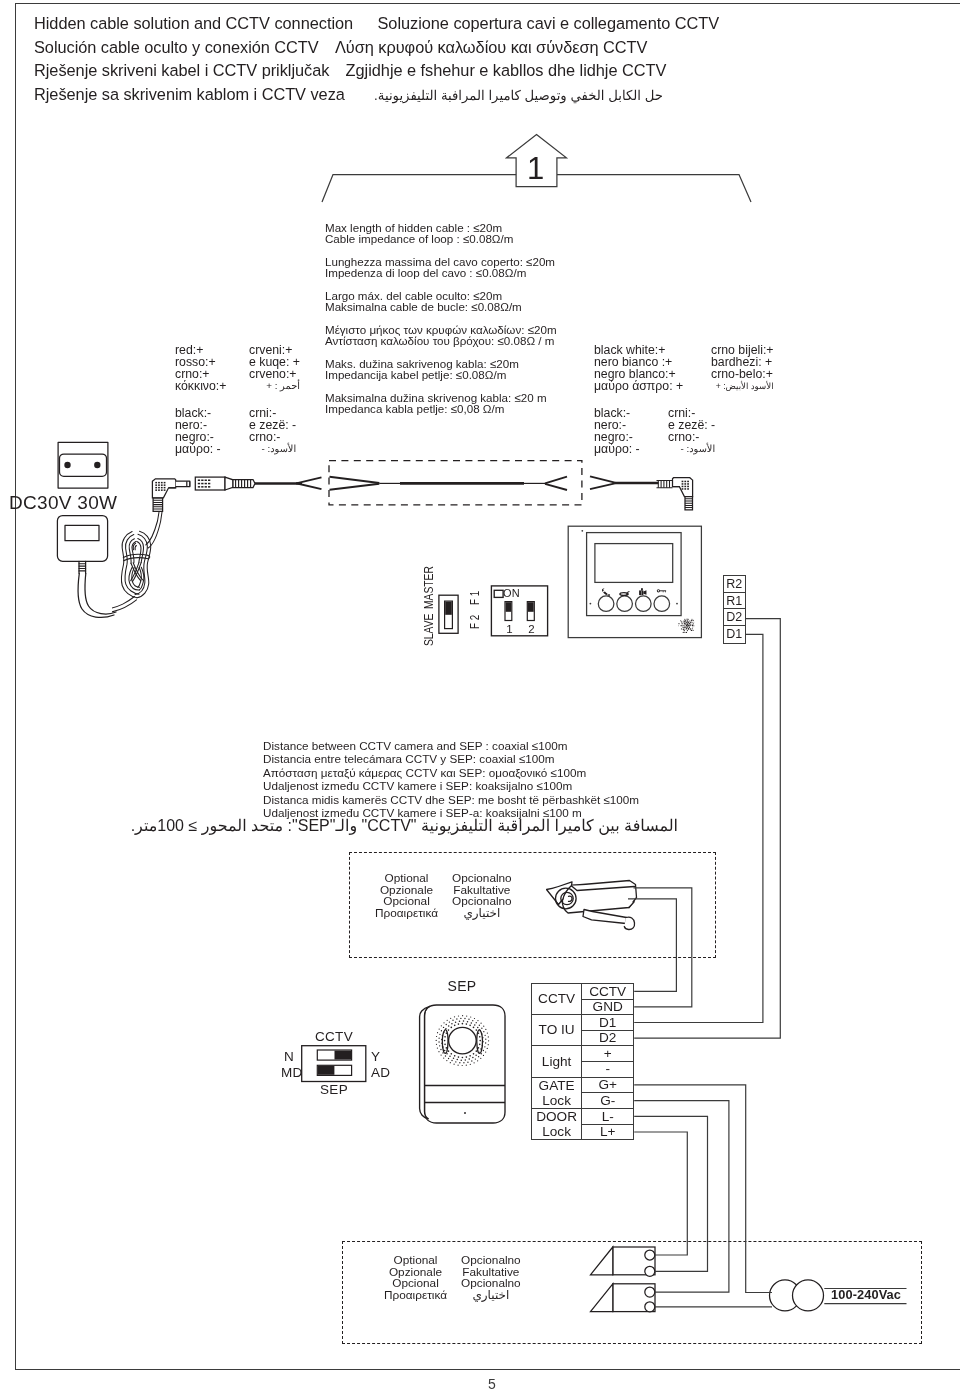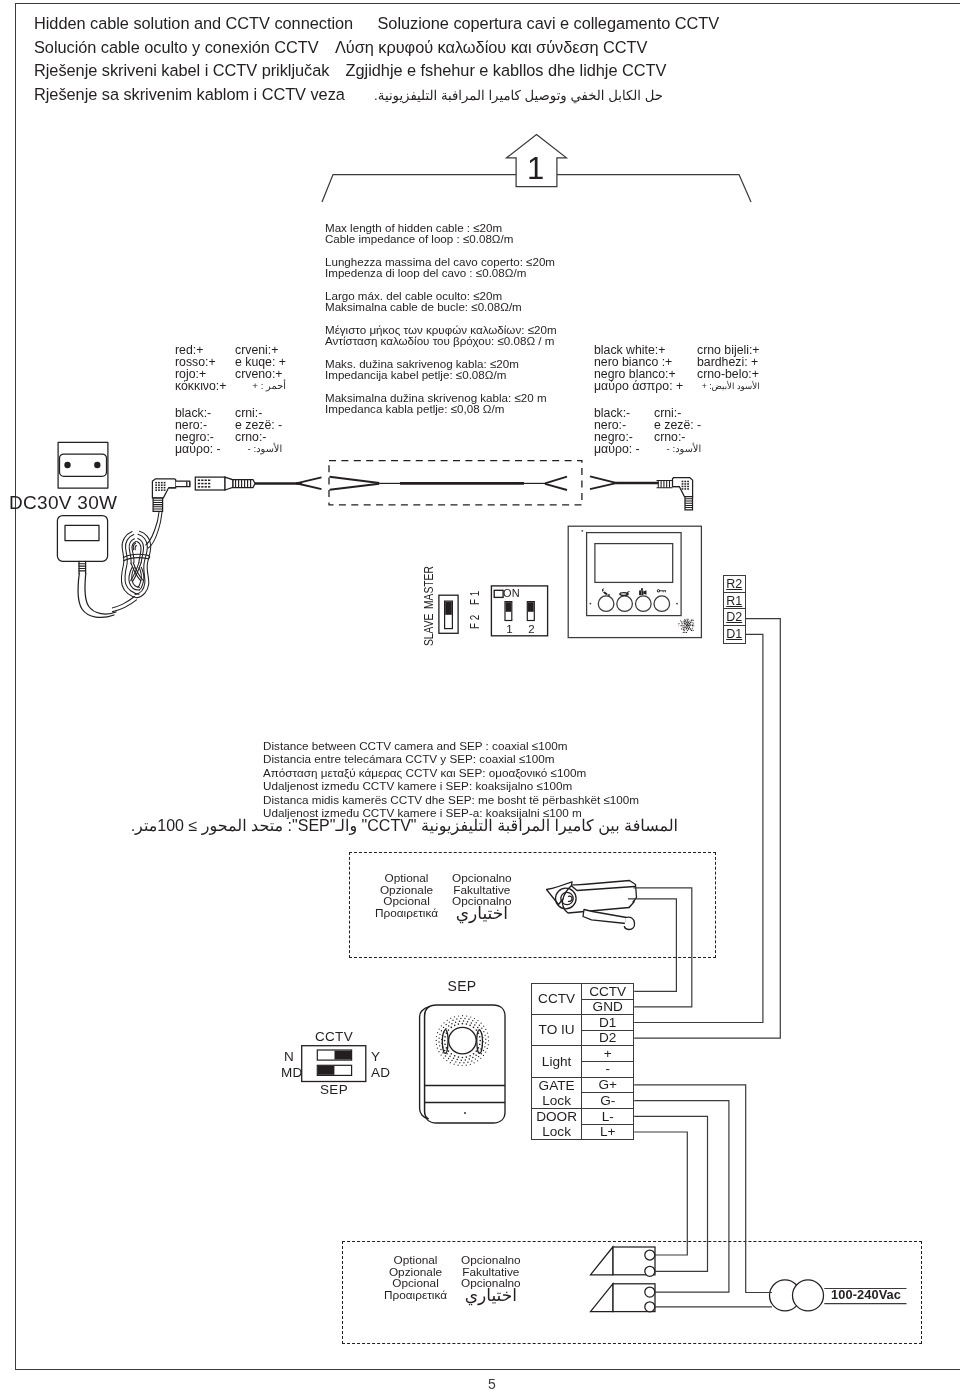--- a/index.html
+++ b/index.html
@@ -9,43 +9,43 @@
   .abs{position:absolute;}
   .hdr{position:absolute;left:22px;top:12px;width:1000px;font-size:16.8px;line-height:23.6px;color:#231f20;letter-spacing:-0.05px;transform:scaleX(0.975);transform-origin:0 0;}
   .pageno{position:absolute;left:0;top:1376px;width:960px;text-align:center;font-size:14px;color:#3b3b3b;}
   .ar-hdr{direction:rtl;unicode-bidi:isolate;font-size:13.6px;padding-left:30px;}
   .marker-num{left:492px;top:153px;width:63px;text-align:center;font-size:31px;line-height:31px;color:#231f20;font-family:"Liberation Sans",sans-serif;-webkit-font-smoothing:antialiased;}
   .spec{left:313px;top:222px;font-size:11.6px;line-height:11.2px;color:#231f20;width:330px;white-space:nowrap;}
   .spec-b{margin-bottom:11.6px;}
   .legend{font-size:12.3px;line-height:12.1px;color:#231f20;}
   .lt{border-collapse:collapse;}
   .lt td{padding:0 0 0 0;vertical-align:top;white-space:nowrap;}
-  .lt td:first-child{padding-right:2px;min-width:58px;}
+  .lt td:first-child{padding-right:16px;min-width:58px;}
   .lt.rt td:first-child{min-width:101px;}
   .lt.rt td:last-child{white-space:nowrap;margin-left:16px;}
   .legend .ar{direction:rtl;unicode-bidi:isolate;font-size:9.8px;}
   .legend .ar-s{font-size:8.6px;}
   .psu-label{left:-3px;top:493px;font-size:19px;line-height:19px;letter-spacing:0.3px;color:#231f20;font-family:"Liberation Sans",sans-serif;}
   .vlabel{transform-origin:0 0;transform:rotate(-90deg) scaleX(0.78);white-space:nowrap;font-size:13.2px;line-height:13.2px;color:#231f20;font-family:"Liberation Sans",sans-serif;}
   .f1l{left:457px;top:605px;font-size:12.6px;}
   .f2l{left:457px;top:629px;font-size:12.6px;}
   .dip-on{left:491px;top:588px;font-size:11px;line-height:11px;color:#231f20;letter-spacing:0.2px;}
   .dip-n1{left:487px;top:624px;width:21px;text-align:center;font-size:11.5px;line-height:11.5px;color:#231f20;}
   .dip-n2{left:509px;top:624px;width:21px;text-align:center;font-size:11.5px;line-height:11.5px;color:#231f20;}
   .termblk{left:711px;top:575px;width:22.5px;border:1.3px solid #3b3b3b;background:#fff;box-sizing:border-box;}
-  .termblk .term{height:16.7px;line-height:16.7px;font-size:12.5px;text-align:center;color:#231f20;border-bottom:1.1px solid #3b3b3b;box-sizing:border-box;font-family:"Liberation Sans",sans-serif;text-decoration:underline;}
+  .termblk .term{height:16.7px;line-height:16.7px;font-size:12.5px;text-align:center;color:#231f20;border-bottom:1.1px solid #3b3b3b;box-sizing:border-box;font-family:"Liberation Sans",sans-serif;}
   .termblk .term:last-child{border-bottom:none;}
   .distnote{left:251px;top:739px;font-size:11.7px;line-height:13.4px;color:#231f20;white-space:nowrap;}
   .distnote .ar-note{direction:rtl;unicode-bidi:isolate;font-size:16px;text-align:right;width:415px;}
   .dashbox{border:1.25px dashed #231f20;box-sizing:border-box;}
   .optlbl{font-size:11.8px;line-height:11.7px;color:#231f20;}
   .ot{border-collapse:collapse;text-align:center;}
   .ot td{padding:0;white-space:nowrap;vertical-align:top;}
   .ot td:first-child{padding-right:10px;min-width:71px;}
-  .optlbl .ar{direction:rtl;unicode-bidi:isolate;font-size:17px;}
+  .optlbl .ar{direction:rtl;unicode-bidi:isolate;font-size:12px;}
   .seplabel{left:412px;top:979px;width:76px;text-align:center;font-size:14px;line-height:14px;color:#231f20;letter-spacing:0.4px;}
   .swlbl{font-size:13.5px;line-height:15px;color:#231f20;letter-spacing:0.3px;}
   .septbl{left:519px;top:983px;}
   .septbl table{border-collapse:collapse;border:1.3px solid #3b3b3b;background:#fff;}
   .septbl td{border:0.9px solid #3b3b3b;text-align:center;color:#231f20;font-family:"Liberation Sans",sans-serif;font-size:13.6px;padding:0;overflow:hidden;line-height:0;}
   .septbl td.g{width:49.2px;height:29.2px;border-left:none;}
   .septbl td.p{width:51px;height:14.6px;border-right:none;}
   .septbl td > span{display:inline-block;line-height:1;vertical-align:middle;}
   .septbl span.two{line-height:15.2px;}
   .mainslbl{left:819px;top:1289px;font-size:12.8px;line-height:12.8px;color:#231f20;font-weight:bold;letter-spacing:0.1px;}
@@ -107,21 +107,21 @@
         <tbody>
       <tr>
             <td>red:+</td>
             <td>crveni:+</td>
           </tr>
       <tr>
             <td>rosso:+</td>
             <td>e kuqe: +</td>
           </tr>
       <tr>
-            <td>rojo:+</td>
+            <td>crno:+</td>
             <td>crveno:+</td>
           </tr>
       <tr>
             <td>κόκκινο:+</td>
             <td class="ar">أحمر : +</td>
           </tr>
     </tbody>
       </table>
     <table class="lt" style="margin-top:14.4px;">
         <tbody>

